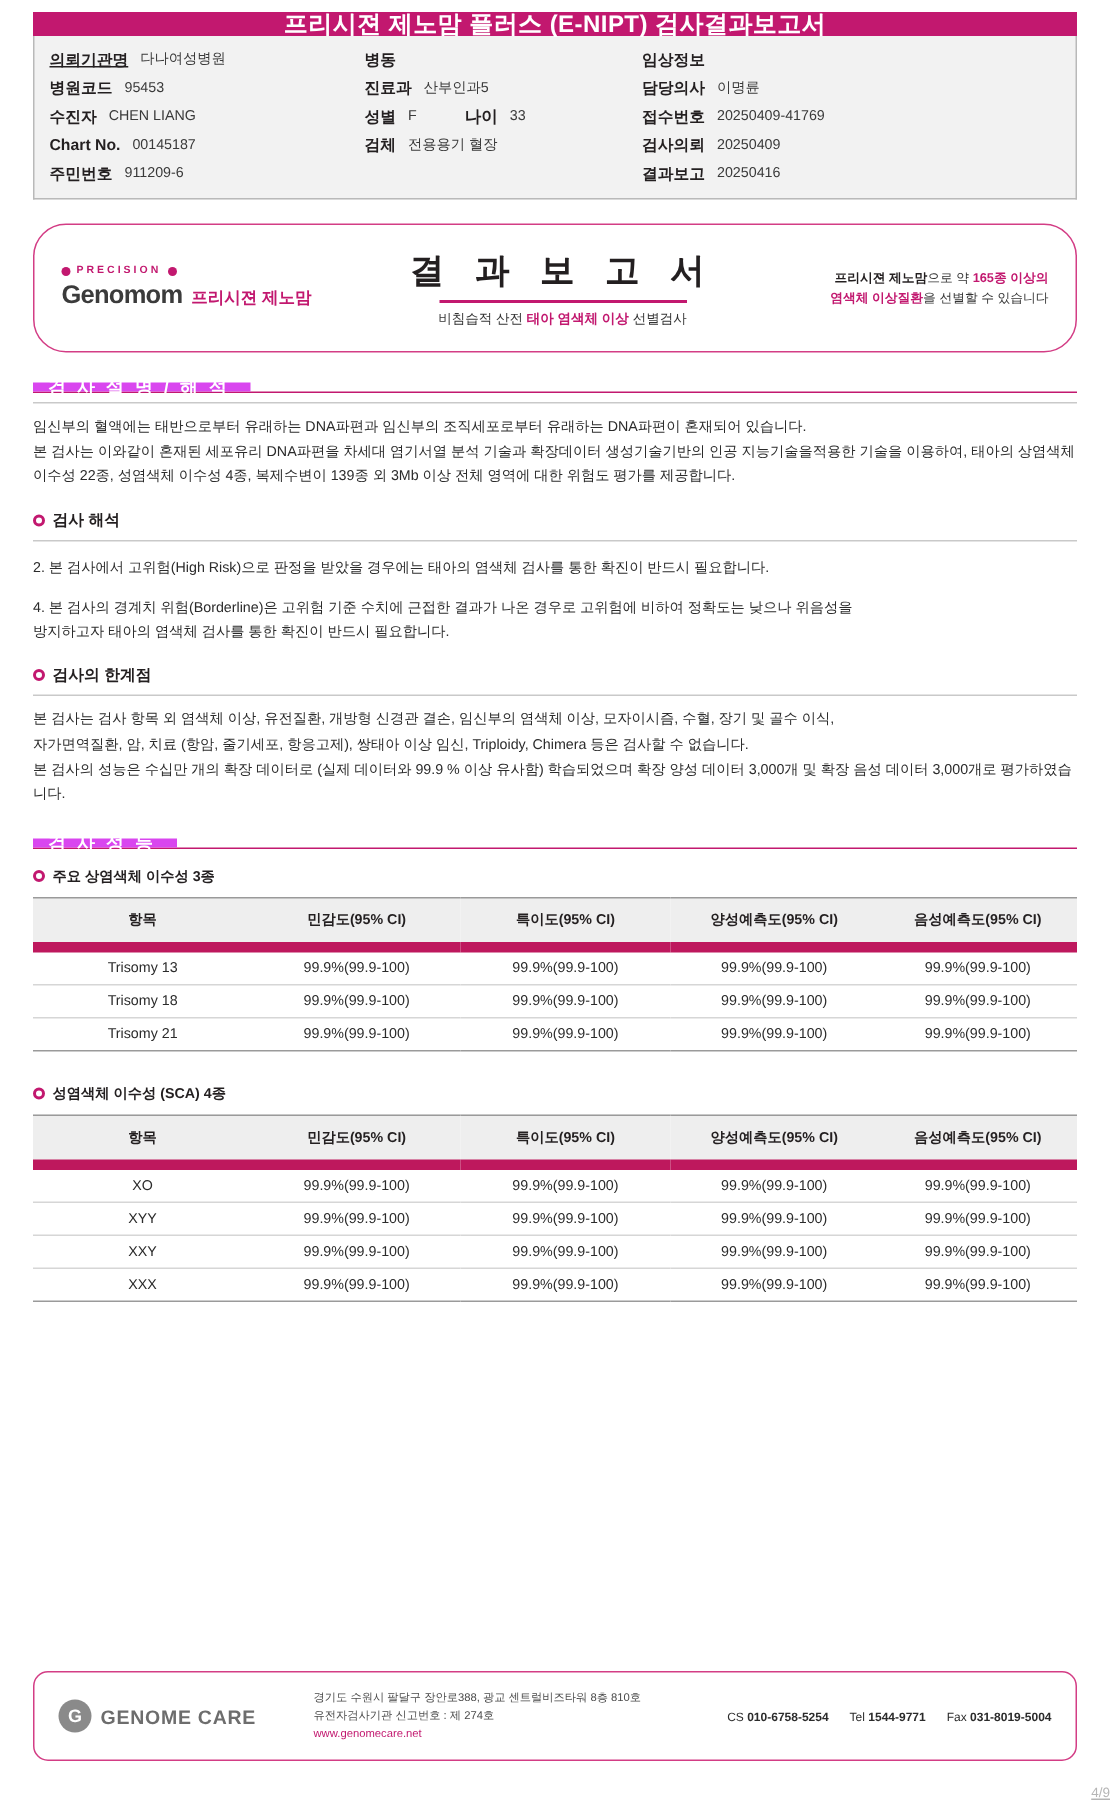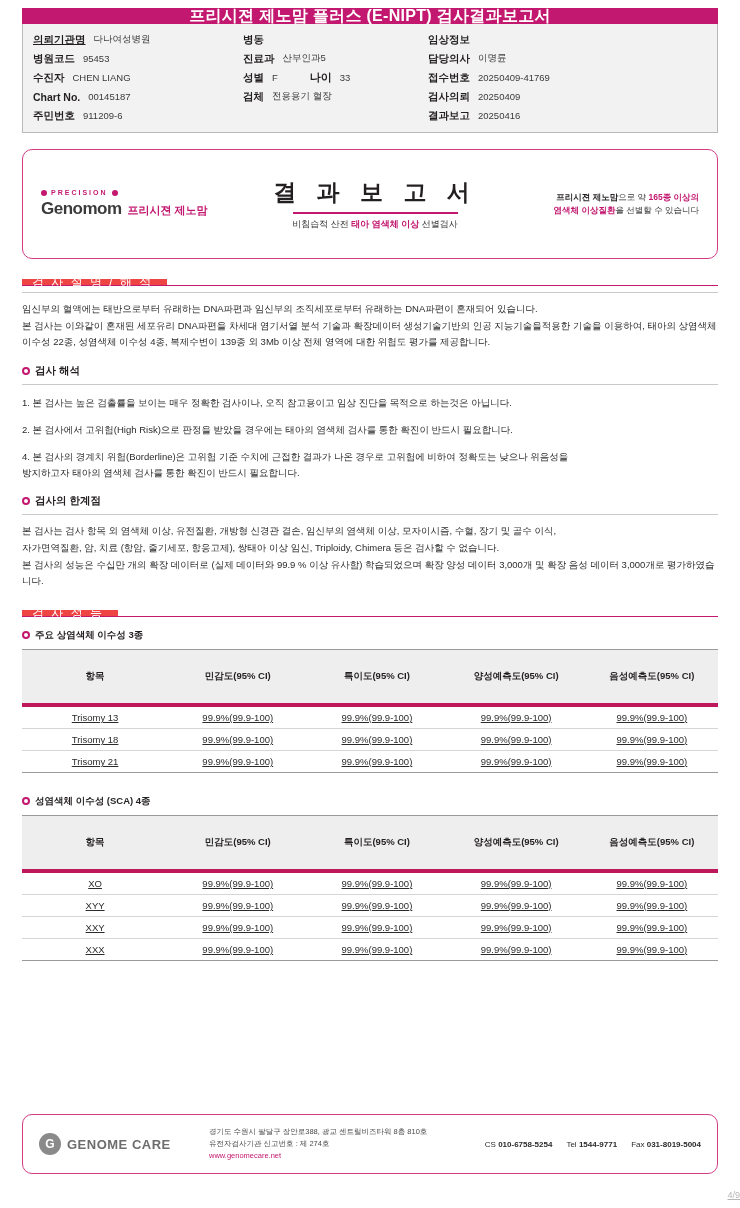--- a/index.html
+++ b/index.html
@@ -73,22 +73,22 @@
   .lbl2 {
     font-weight: bold;
     font-size: 11px;
     margin-left: 32px;
     white-space: nowrap;
   }
   
   .report-panel {
     margin-top: 16px;
     border: 1px solid #d33d85;
-    border-radius: 10px;
-    height: 110px;
+    border-radius: 22px;
+    height: 86px;
     display: flex;
     align-items: center;
     padding: 0 18px;
     box-sizing: border-box;
     position: relative;
   }
   .brand {
     width: 185px;
   }
   .brand-top {
@@ -154,23 +154,23 @@
   }
   .right-note b { color: #231f20; }
   .right-note .pink { color: #c2186f; font-weight: bold; }
   
   .sec-head {
     margin-top: 20px;
     display: inline-block;
     position: relative;
     padding: 3px 14px 3px 10px;
     font-size: 12px;
-    font-weight: normal;
+    font-weight: bold;
     color: #ffffff;
-    background: #ef4444;
+    background: #d946ef;
     letter-spacing: 2px;
   }
   .sec-head-wrap {
     border-bottom: 1.5px solid #c2186f;
     padding-bottom: 0px;
     line-height: 0;
   }
   .sub-head {
     margin-top: 13px;
     font-size: 10.5px;
@@ -215,31 +215,30 @@
   }
   table.perf {
     width: 100%;
     border-collapse: collapse;
     margin-top: 7px;
     font-size: 9.5px;
   }
   table.perf th {
     background: #eeeeee;
     border-top: 1px solid #9a9a9a;
-    border-bottom: 4px solid #be185d;
-    padding: 20px 0;
+    border-bottom: 7px solid #be185d;
+    padding: 8px 0;
     font-weight: bold;
     color: #231f20;
   }
   table.perf td {
     border-bottom: 1px solid #d6d6d6;
     padding: 5px 0;
     text-align: center;
     color: #2b2b2b;
-    text-decoration: underline;
   }
   table.perf tr:last-child td { border-bottom: 1px solid #9a9a9a; }
   table.perf th.c0, table.perf td.c0 { width: 21%; }
   table.perf th.c1, table.perf td.c1 { width: 20%; }
   table.perf th.c2, table.perf td.c2 { width: 20%; }
   table.perf th.c3, table.perf td.c3 { width: 20%; }
   table.perf th.c4, table.perf td.c4 { width: 19%; }
   
   .footer-box {
     position: absolute;
@@ -412,21 +411,20 @@
   <div class="divider"></div>
   <div class="para" style="white-space: pre-line;">임신부의 혈액에는 태반으로부터 유래하는 DNA파편과 임신부의 조직세포로부터 유래하는 DNA파편이 혼재되어 있습니다.
 본 검사는 이와같이 혼재된 세포유리 DNA파편을 차세대 염기서열 분석 기술과 확장데이터 생성기술기반의 인공 지능기술을적용한 기술을 이용하여, 태아의 상염색체 이수성 22종, 성염색체 이수성 4종, 복제수변이 139종 외 3Mb 이상 전체 영역에 대한 위험도 평가를 제공합니다.</div>
 
   <div class="sub-head">
     <span class="bullet-ring"></span>
     <span>검사 해석</span>
   </div>
   <div class="divider"></div>
   <div class="num-list">
-    <div class="num-item" style="white-space: pre-line;">1. 본 검사는 높은 검출률을 보이는 매우 정확한 검사이나, 오직 참고용이고 임상 진단을 목적으로 하는것은 아닙니다.</div>
     <div class="num-item" style="white-space: pre-line;">2. 본 검사에서 고위험(High Risk)으로 판정을 받았을 경우에는 태아의 염색체 검사를 통한 확진이 반드시 필요합니다.</div>
     <div class="num-item" style="white-space: pre-line;">4. 본 검사의 경계치 위험(Borderline)은 고위험 기준 수치에 근접한 결과가 나온 경우로 고위험에 비하여 정확도는 낮으나 위음성을
 방지하고자 태아의 염색체 검사를 통한 확진이 반드시 필요합니다.</div>
   </div>
 
   <div class="sub-head">
     <span class="bullet-ring"></span>
     <span>검사의 한계점</span>
   </div>
   <div class="divider"></div>

